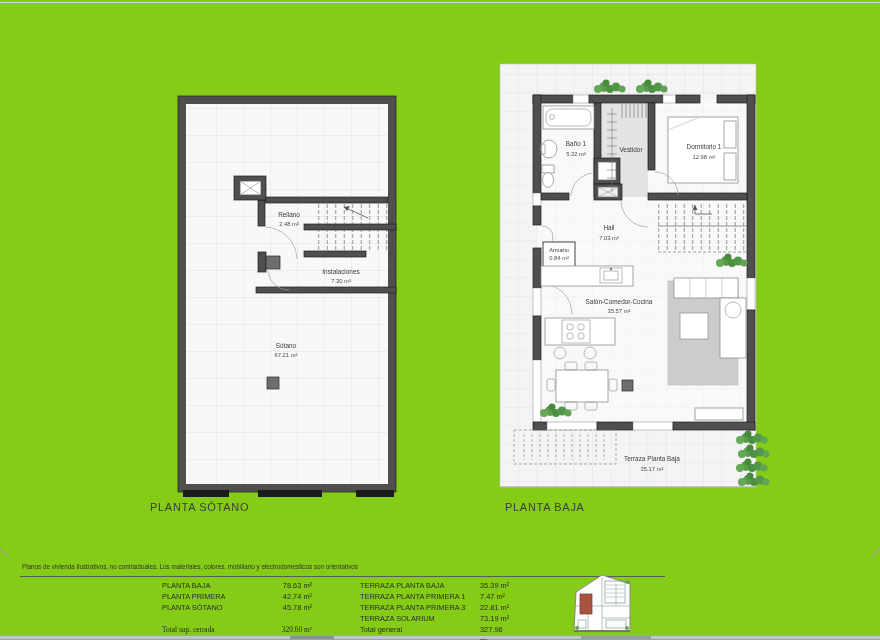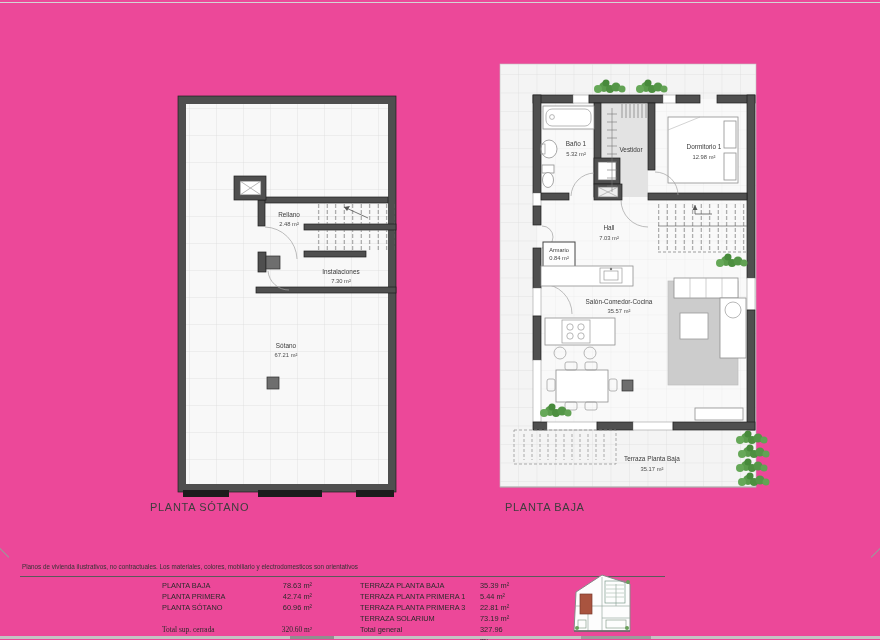--- a/index.html
+++ b/index.html
@@ -1,16 +1,16 @@
 <!DOCTYPE html>
 <html><head>
 <meta charset="utf-8">
 <style>
   html,body{margin:0;padding:0;background:#ffffff;}
-  .sheet{position:relative;width:880px;height:640px;background:#ec4899;overflow:hidden;
+  .sheet{position:relative;width:880px;height:640px;background:#84cc16;overflow:hidden;
          font-family:"Liberation Sans",sans-serif;}
   .topline{position:absolute;left:0;top:2px;width:880px;height:1px;background:#d4d4d4;}
   .bottombar{position:absolute;left:0;top:636px;width:880px;height:3px;
     background:linear-gradient(90deg,#c3c3c3 0 33%,#8f8f8f 33% 38%,#c3c3c3 38% 66%,#9c9c9c 66% 74%,#c3c3c3 74% 100%);}
   .cropmark{position:absolute;width:14px;height:1px;background:#9a9a9a;}
   .crop-l{left:-3px;top:552px;transform:rotate(45deg);}
   .crop-r{left:869px;top:552px;transform:rotate(-45deg);}
   .plansvg{position:absolute;}
   .plan-title{position:absolute;top:501px;font-size:11px;letter-spacing:.7px;color:#3d3d3d;}
   .pt-sotano{left:150px;}
@@ -305,36 +305,36 @@
     <div class="trow">
       <span class="lab">PLANTA BAJA</span>
       <span class="val">78.63 m²</span>
     </div>
     <div class="trow">
       <span class="lab">PLANTA PRIMERA</span>
       <span class="val">42.74 m²</span>
     </div>
     <div class="trow">
       <span class="lab">PLANTA SÓTANO</span>
-      <span class="val">60.96 m²</span>
+      <span class="val">45.78 m²</span>
     </div>
     <div class="trow total">
       <span class="lab">Total sup. cerrada</span>
       <span class="val">320.60 m²</span>
     </div>
   </div>
 
   <div class="tbl tbl-right">
     <div class="trow">
       <span class="lab">TERRAZA PLANTA BAJA</span>
       <span class="val">35.39 m²</span>
     </div>
     <div class="trow">
       <span class="lab">TERRAZA PLANTA PRIMERA 1</span>
-      <span class="val">5.44 m²</span>
+      <span class="val">7.47 m²</span>
     </div>
     <div class="trow">
       <span class="lab">TERRAZA PLANTA PRIMERA 3</span>
       <span class="val">22.81 m²</span>
     </div>
     <div class="trow">
       <span class="lab">TERRAZA SOLARIUM</span>
       <span class="val">73.19 m²</span>
     </div>
     <div class="trow total">

